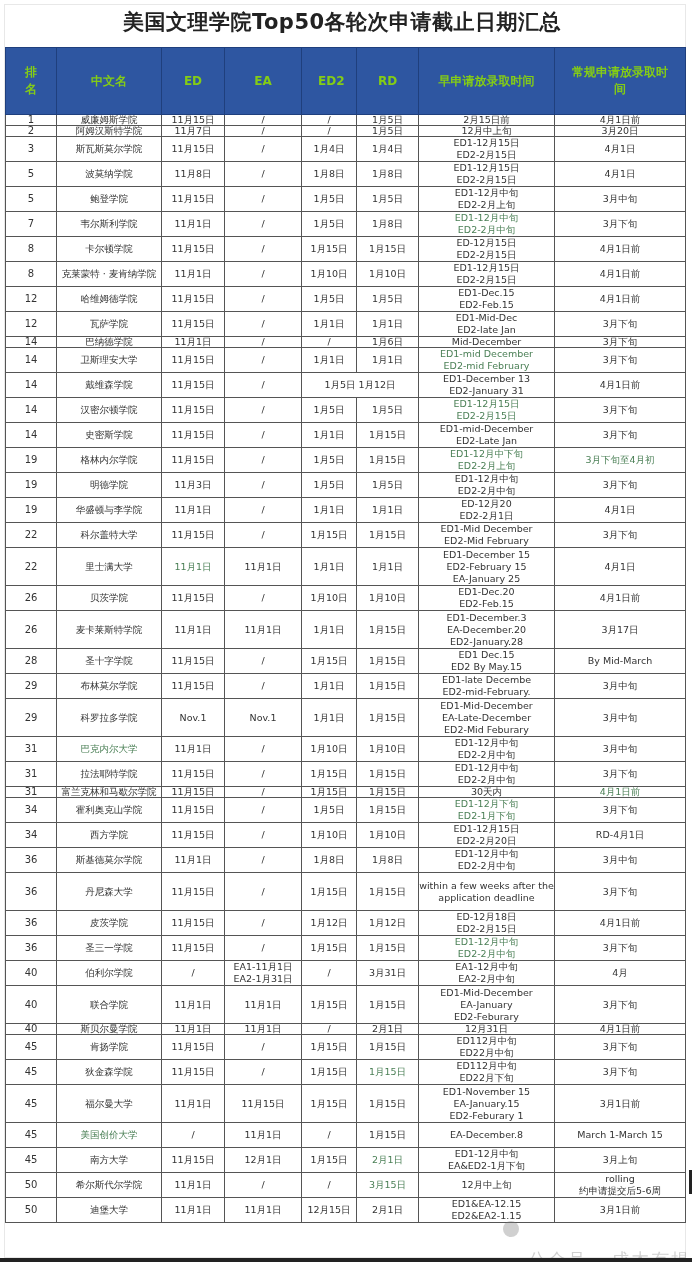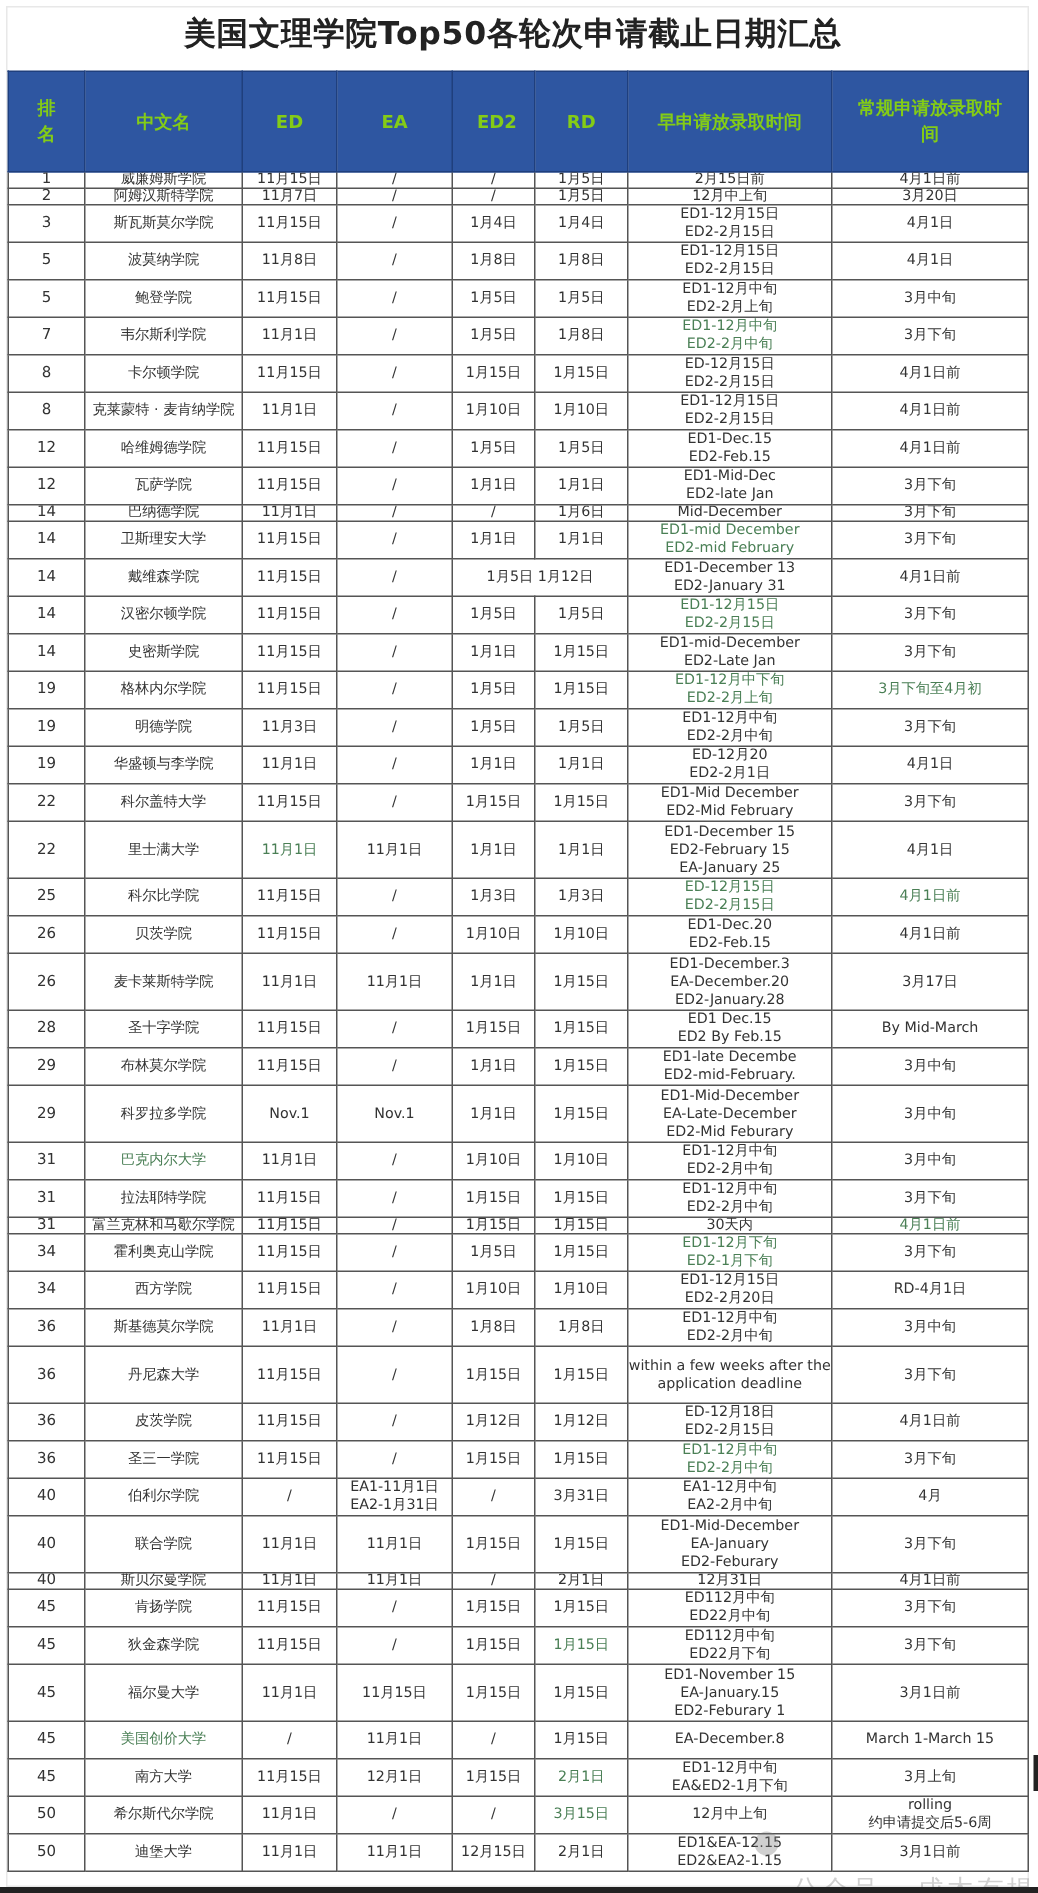--- a/index.html
+++ b/index.html
@@ -347,35 +347,20 @@
         <td>
           <span class="line">ED1-December 15</span>
           <span class="line">ED2-February 15</span>
           <span class="line">EA-January 25</span>
         </td>
         <td>
           <span class="line">4月1日</span>
         </td>
       </tr>
       <tr class="d">
-        <td class="rank">25</td>
-        <td>科尔比学院</td>
-        <td>11月15日</td>
-        <td>/</td>
-        <td>1月3日</td>
-        <td>1月3日</td>
-        <td class="green">
-          <span class="line">ED-12月15日</span>
-          <span class="line">ED2-2月15日</span>
-        </td>
-        <td class="green">
-          <span class="line">4月1日前</span>
-        </td>
-      </tr>
-      <tr class="d">
         <td class="rank">26</td>
         <td>贝茨学院</td>
         <td>11月15日</td>
         <td>/</td>
         <td>1月10日</td>
         <td>1月10日</td>
         <td>
           <span class="line">ED1-Dec.20</span>
           <span class="line">ED2-Feb.15</span>
         </td>
@@ -401,21 +386,21 @@
       </tr>
       <tr class="d">
         <td class="rank">28</td>
         <td>圣十字学院</td>
         <td>11月15日</td>
         <td>/</td>
         <td>1月15日</td>
         <td>1月15日</td>
         <td>
           <span class="line">ED1 Dec.15</span>
-          <span class="line">ED2 By Feb.15</span>
+          <span class="line">ED2 By May.15</span>
         </td>
         <td>
           <span class="line">By Mid-March</span>
         </td>
       </tr>
       <tr class="d">
         <td class="rank">29</td>
         <td>布林莫尔学院</td>
         <td>11月15日</td>
         <td>/</td>

